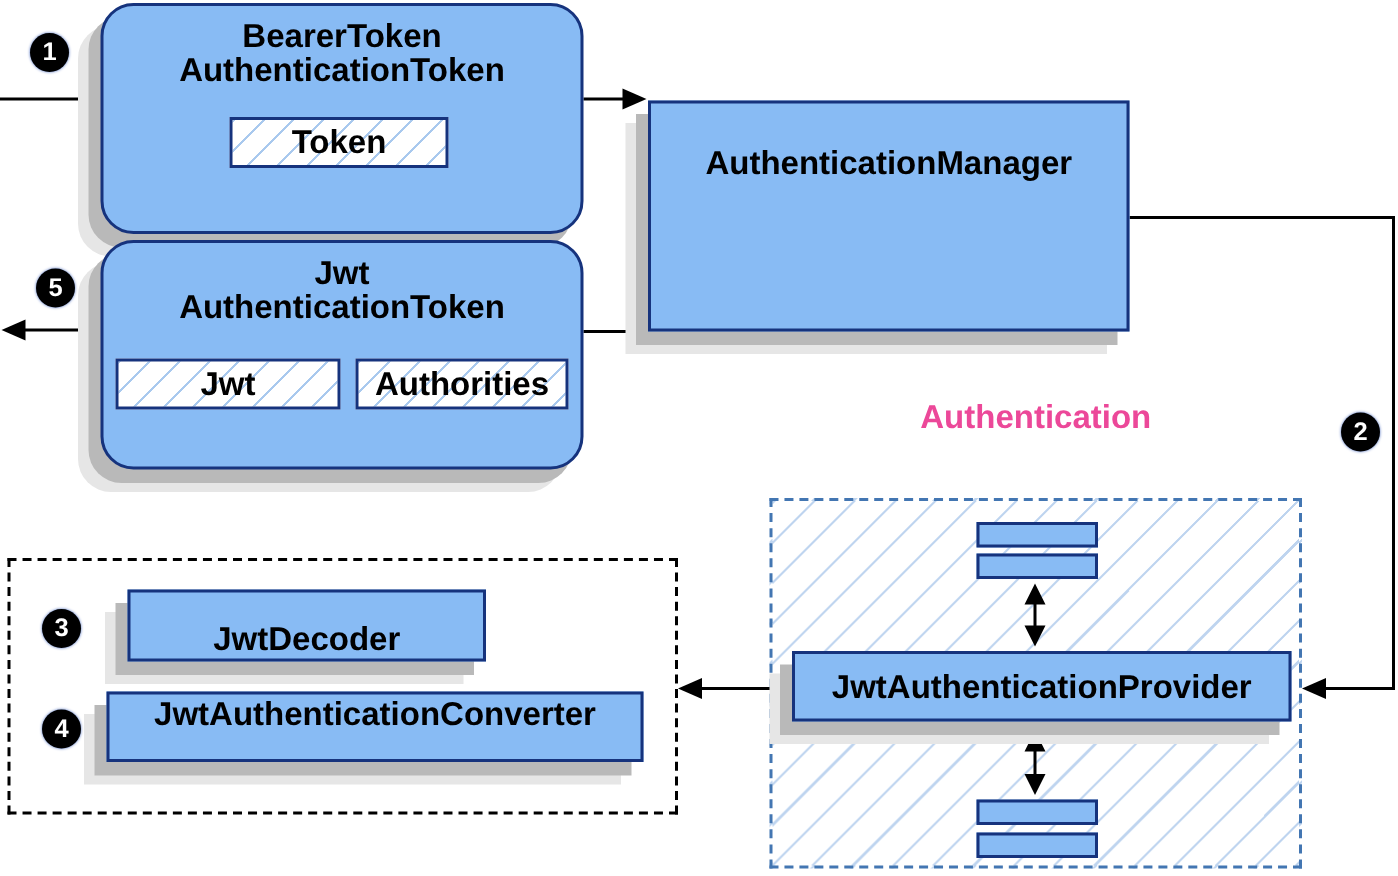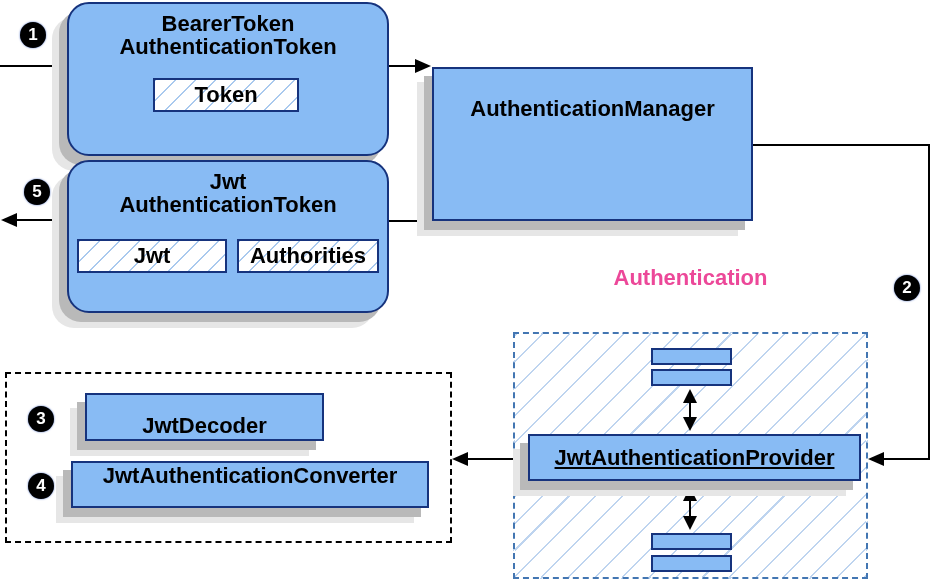--- a/index.html
+++ b/index.html
@@ -37,21 +37,21 @@
     background: var(--box-fill);
     border: 2px solid var(--box-border);
     box-shadow: -8px 9px 0 var(--shadow-dark), -15px 15px 0 var(--shadow-light);
     color: #000;
   }
   .rounded { border-radius: 22px; }
   .node-bearer   { left: 67px;  top: 2px;   width: 322px; height: 154px; }
   .node-jwt      { left: 67px;  top: 160px; width: 322px; height: 153px; }
   .node-manager  { left: 432px; top: 67px;  width: 321px; height: 154px; }
   .node-provider { left: 528px; top: 434px; width: 333px; height: 47px;
-                   display: flex; align-items: center; justify-content: center; text-decoration: underline; }
+                   display: flex; align-items: center; justify-content: center; }
   .node-decoder  { left: 85px;  top: 393px; width: 239px; height: 48px;
                    display: flex; align-items: flex-end; justify-content: center; }
   .node-converter{ left: 71px;  top: 461px; width: 358px; height: 47px;
                    display: flex; align-items: flex-start; justify-content: center; }
 
   .node .title {
     text-align: center; font-weight: bold; font-size: 22px; line-height: 23px;
     padding-top: 8px;
   }
   .node-manager .title { padding-top: 28px; }

